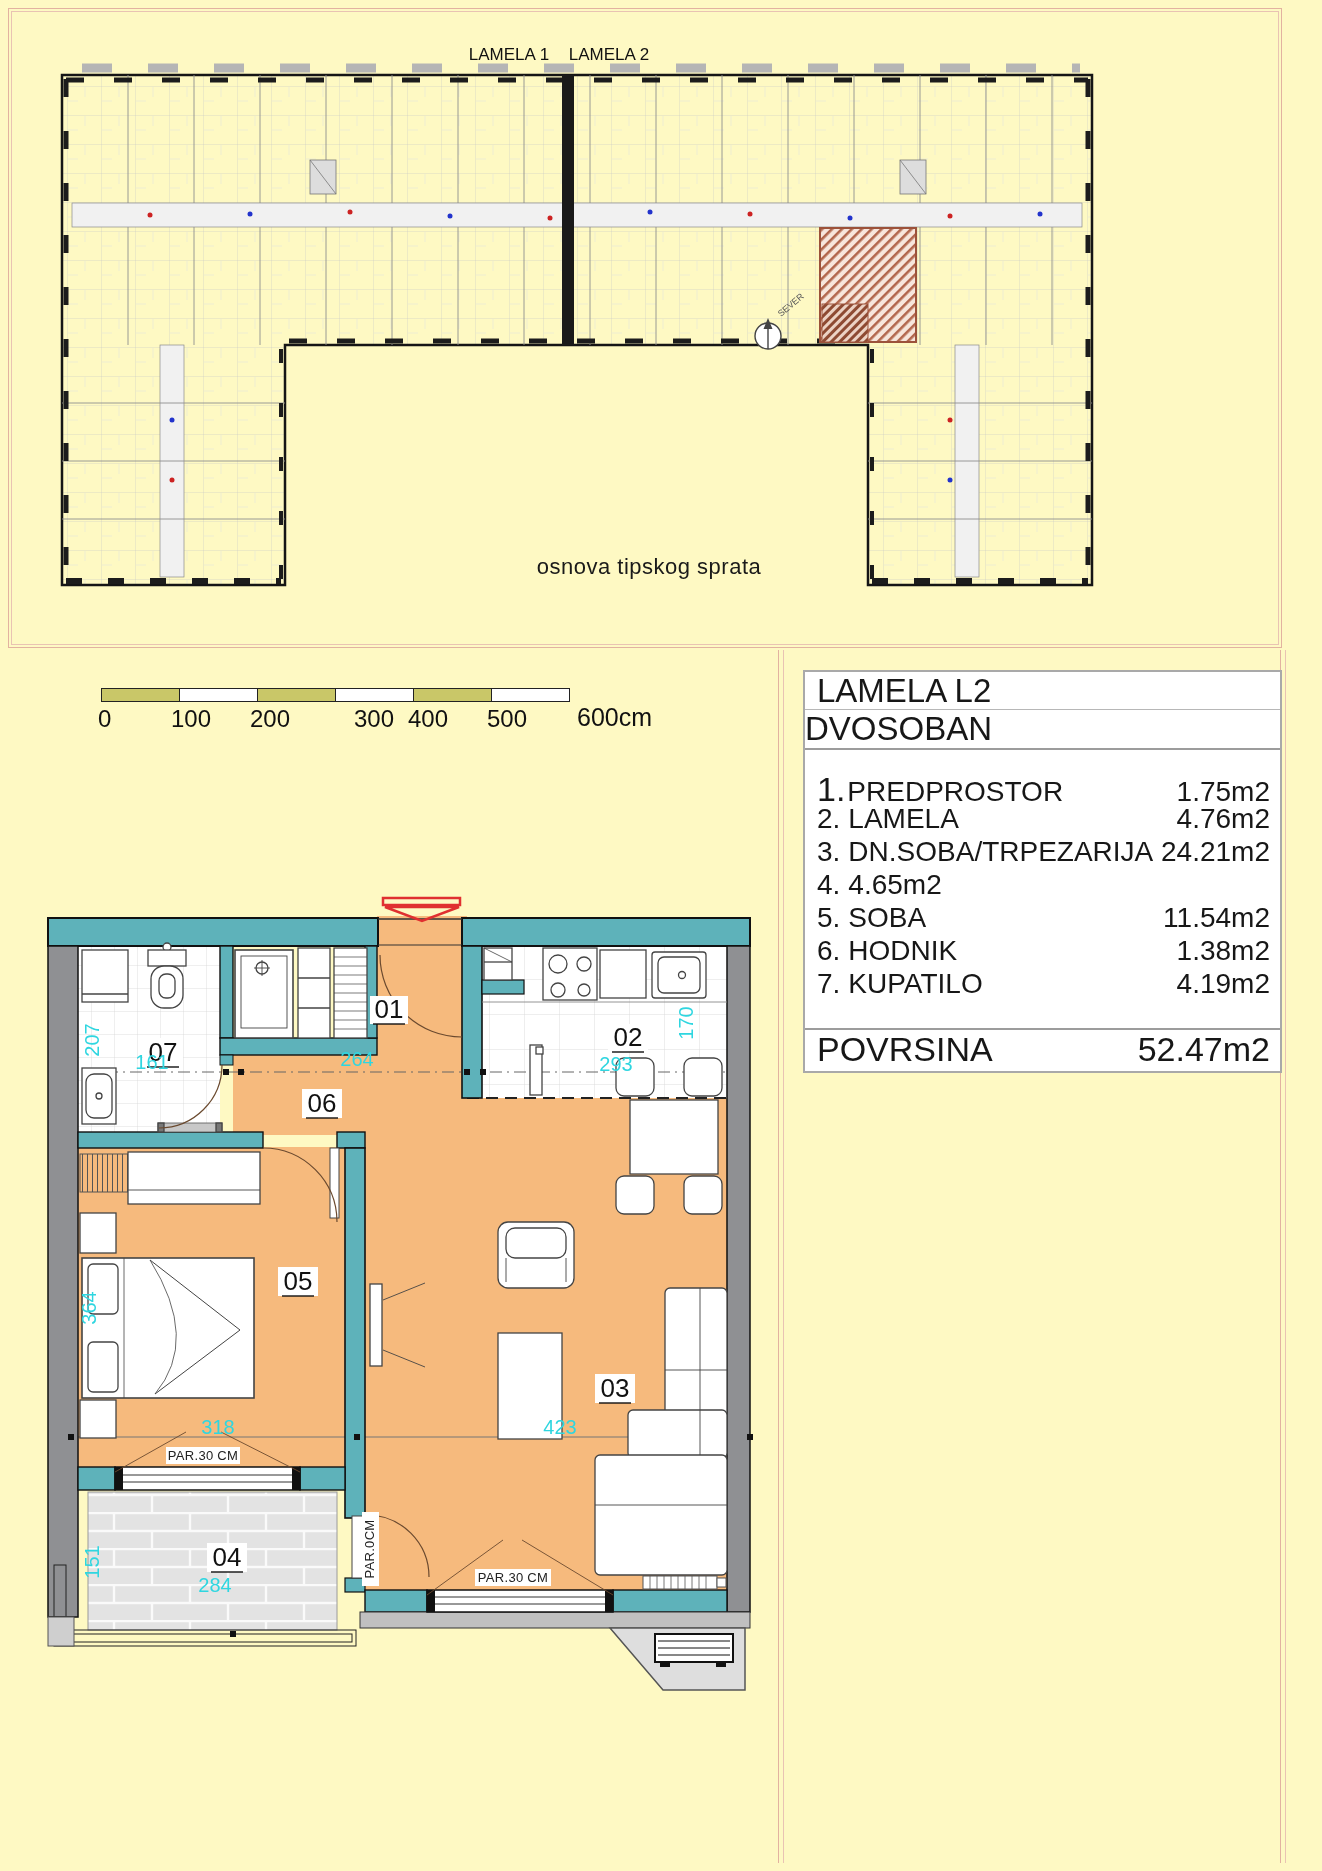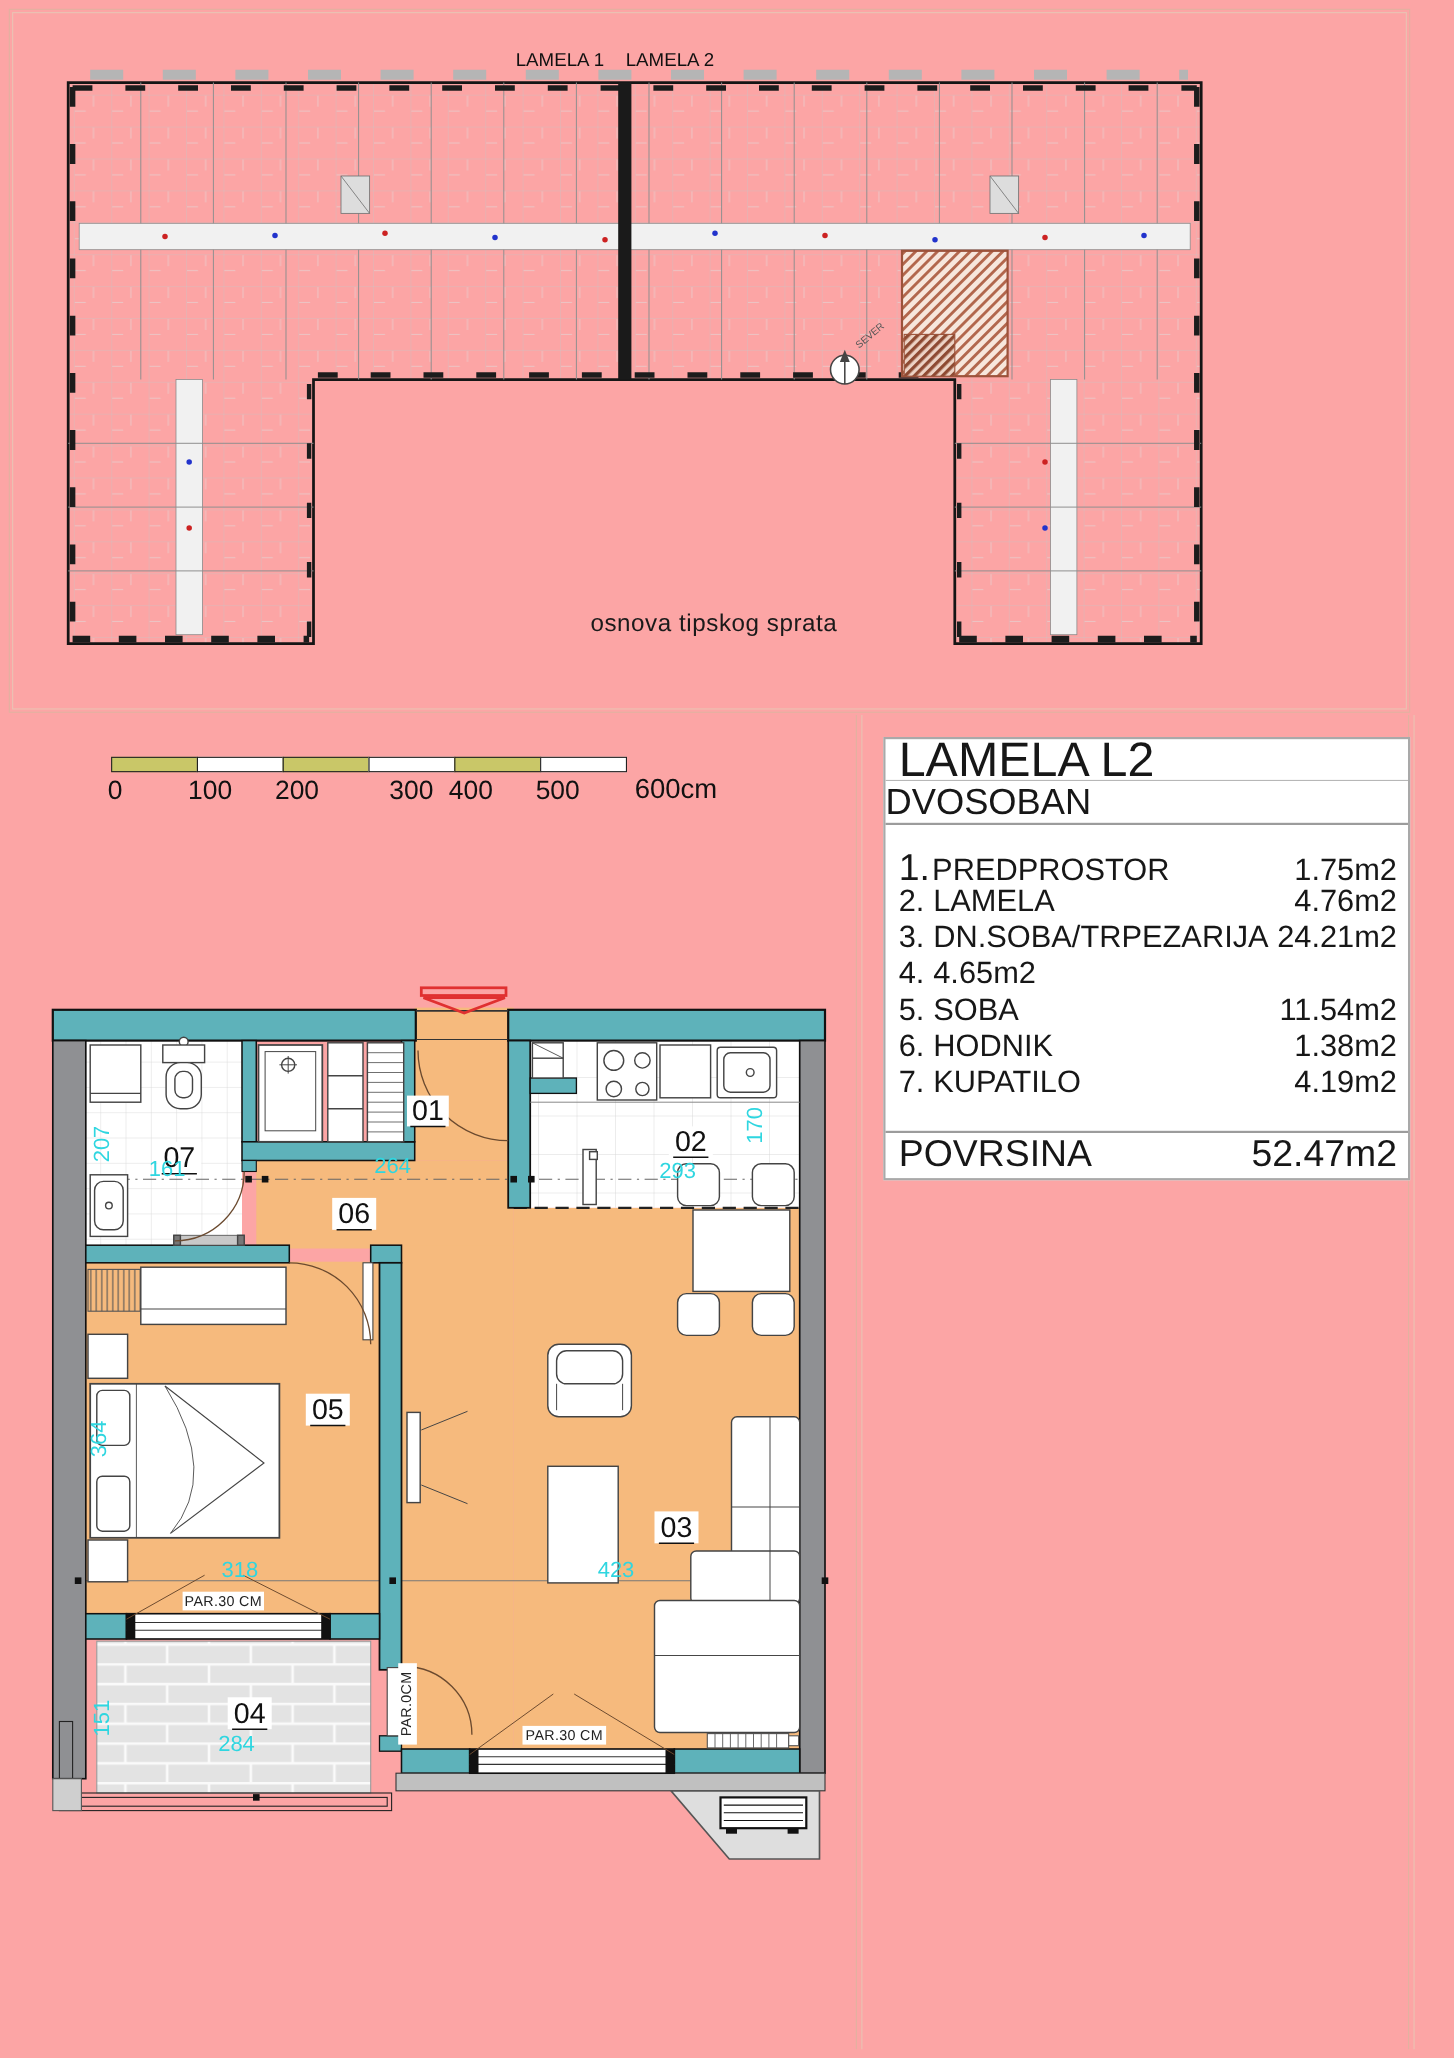--- a/index.html
+++ b/index.html
@@ -1,33 +1,33 @@
 <!DOCTYPE html>
 <html><head>
 <meta charset="utf-8">
 <style>
   html,body{margin:0;padding:0;background:#fff;}
-  #page{position:relative;width:1322px;height:1871px;background:#fca5a5;overflow:hidden;
+  #page{position:relative;width:1322px;height:1871px;background:#fef9c3;overflow:hidden;
         font-family:"Liberation Sans",sans-serif;color:#171717;}
   svg{position:absolute;left:0;top:0;}
   svg text{font-family:"Liberation Sans",sans-serif;}
   
   .dframe{position:absolute;border:1px solid #e2b2a0;}
   .dframe::after{content:"";position:absolute;inset:2px;border:1px solid #e9c3b3;}
   .dvline{position:absolute;width:4px;border-left:1px solid #e2b2a0;border-right:1px solid #e9c3b3;}
   
   #scalebar{position:absolute;left:102px;top:688px;display:flex;}
   #scalebar .seg{width:79px;height:14px;border:1px solid #222;margin-left:-1px;background:#fff;box-sizing:border-box;}
   #scalebar .seg:nth-child(odd){background:#c9c768;}
   .stick{position:absolute;top:705px;font-size:24px;color:#111;transform:translateX(-50%);}
   .stick.first{transform:none;}
   #scale-end{position:absolute;left:577px;top:703px;font-size:25px;color:#111;}
   
   #panel{position:absolute;left:803px;top:670px;width:479px;height:403px;border:2px solid #a9a9a9;box-sizing:border-box;background:#fff;}
-  #panel .hrow{height:37px;line-height:37px;border-bottom:1px solid #b7b7b7;padding-left:12px;font-size:44px;}
+  #panel .hrow{height:37px;line-height:37px;border-bottom:1px solid #b7b7b7;padding-left:12px;font-size:33px;}
   #panel .hrow2{height:38px;line-height:38px;border-bottom:2px solid #9c9c9c;font-size:33px;}
   #panel .body{padding:20px 10px 0 12px;}
   .room-row{display:flex;align-items:baseline;height:33px;font-size:28px;}
   .room-row .num{margin-right:8px;}
   .room-row:first-child .num{font-size:34px;margin-right:2px;}
   .room-row .nm{flex:1 1 auto;white-space:nowrap;}
   .room-row .ar{text-align:right;white-space:nowrap;}
   #panel .total{position:absolute;left:0;right:0;top:356px;height:43px;border-top:2px solid #9c9c9c;
      display:flex;font-size:34px;padding:0 10px 0 12px;box-sizing:border-box;}
   #panel .total .tl{flex:1;}

